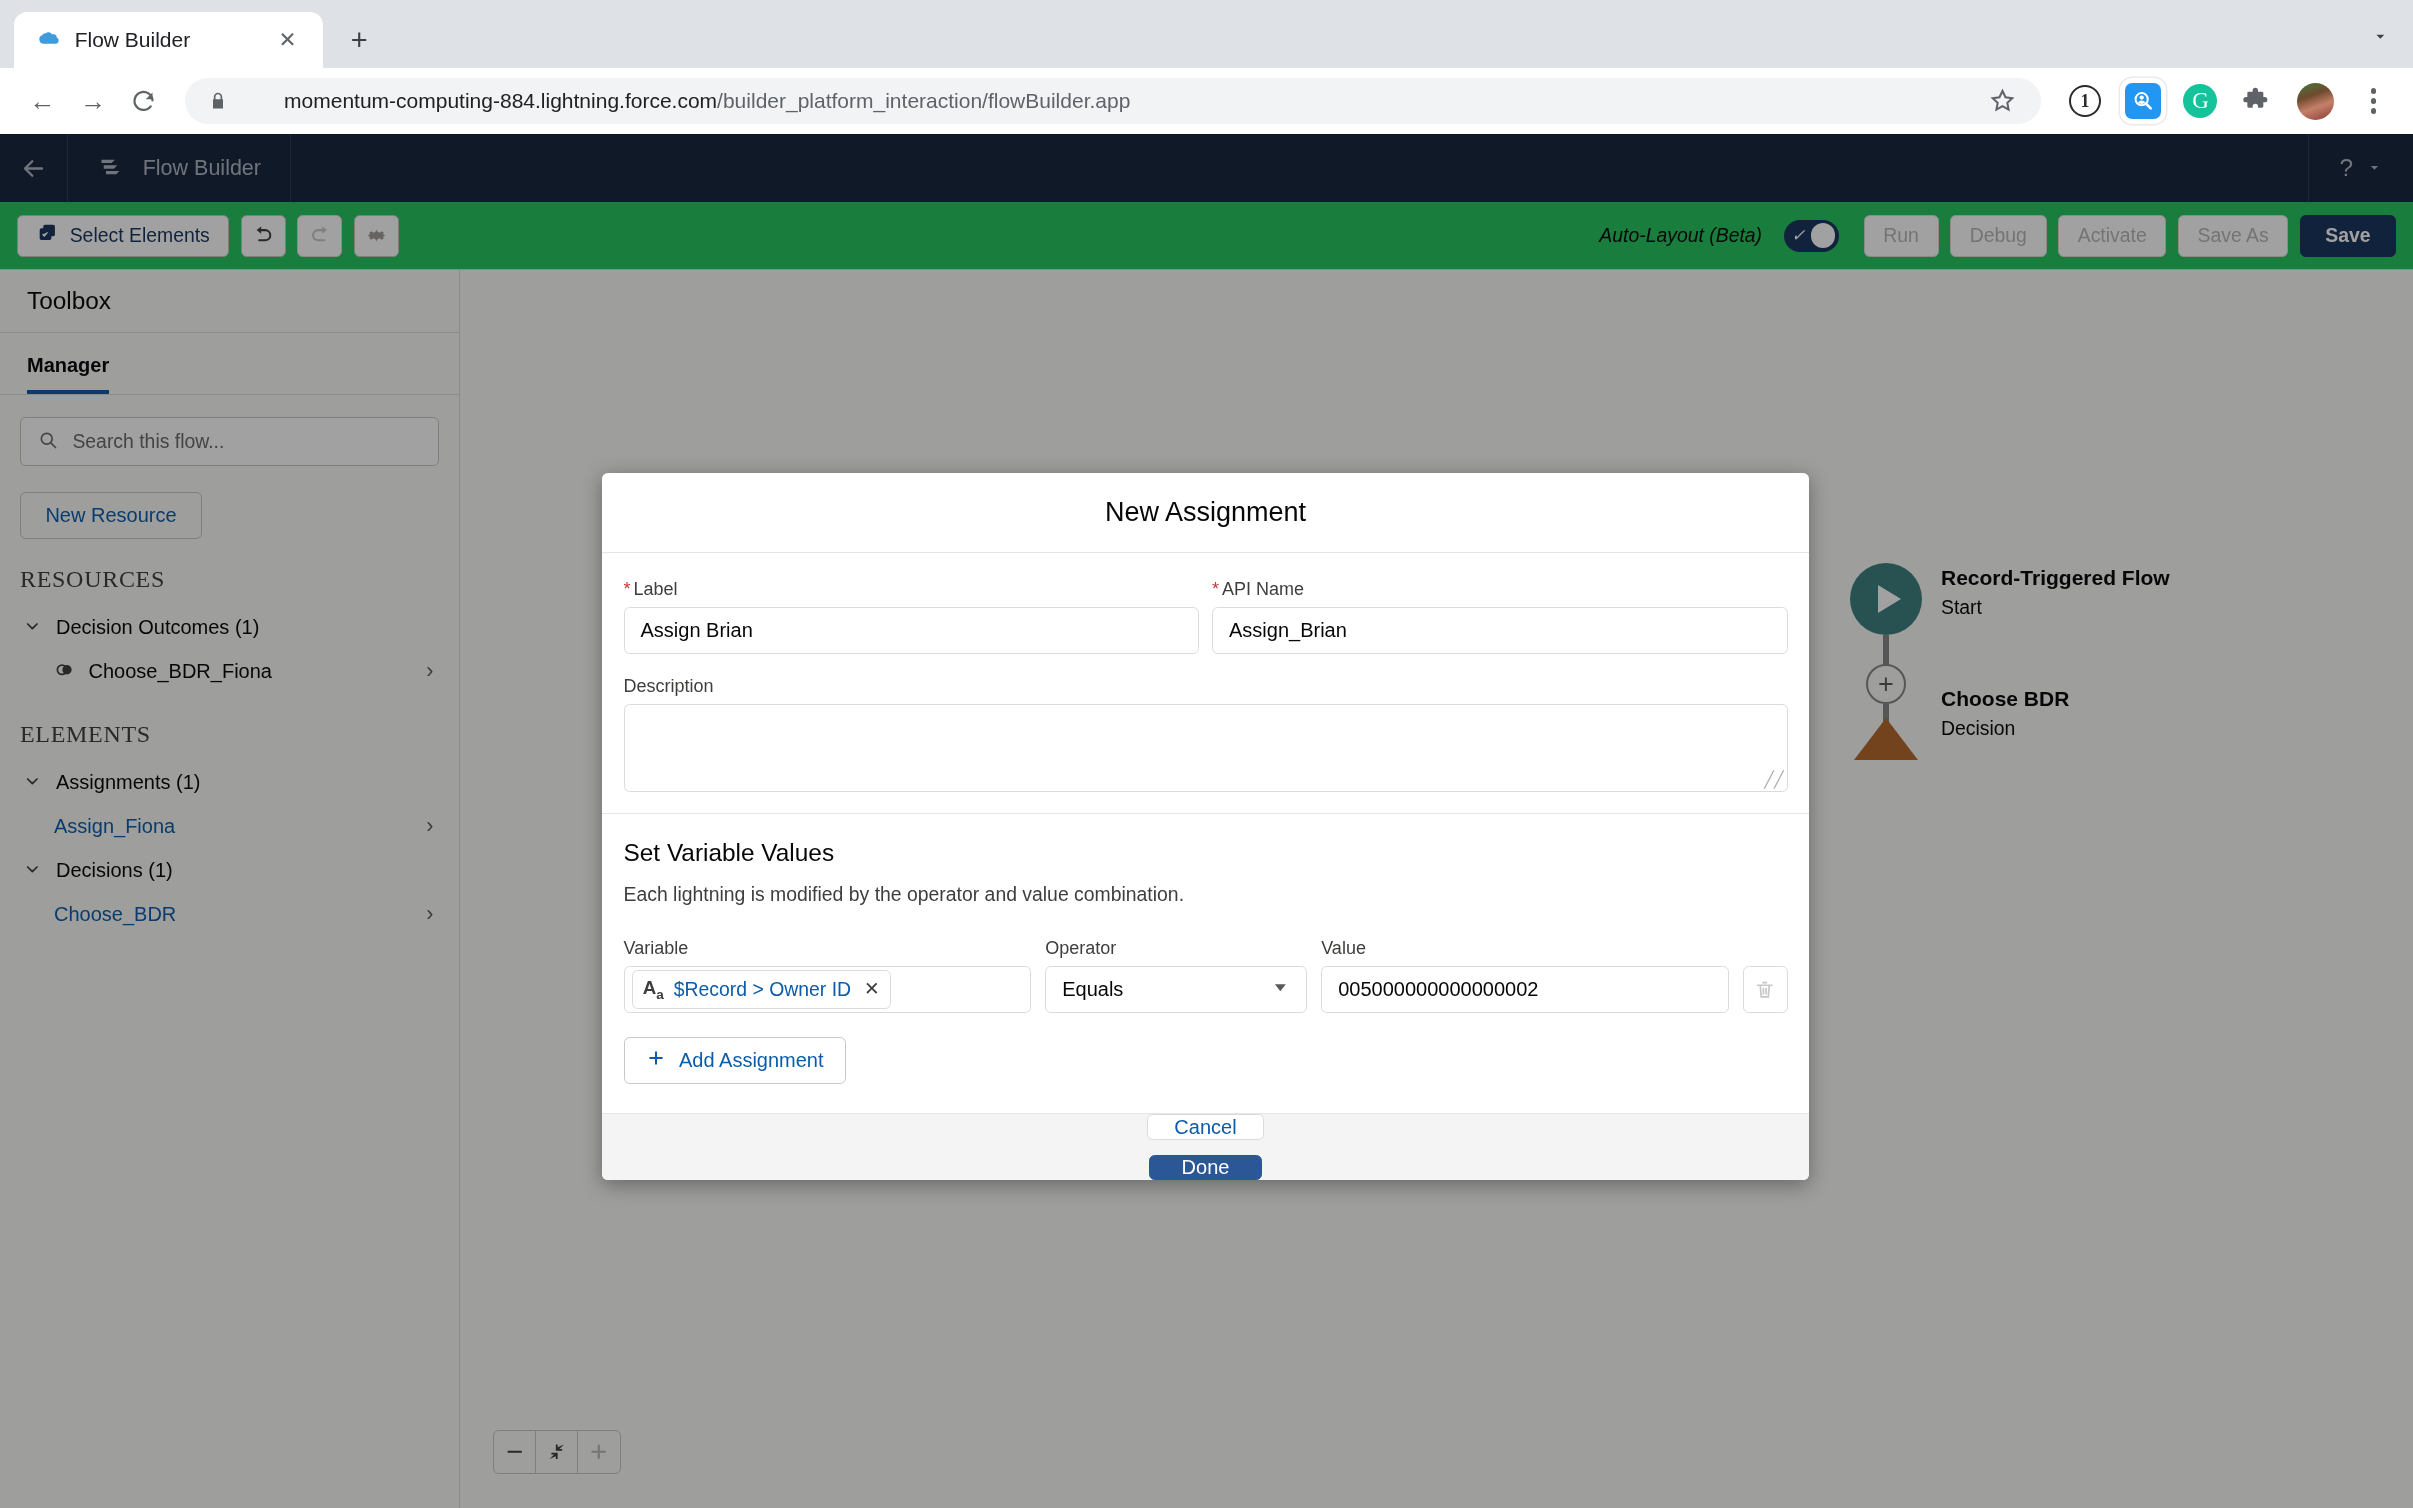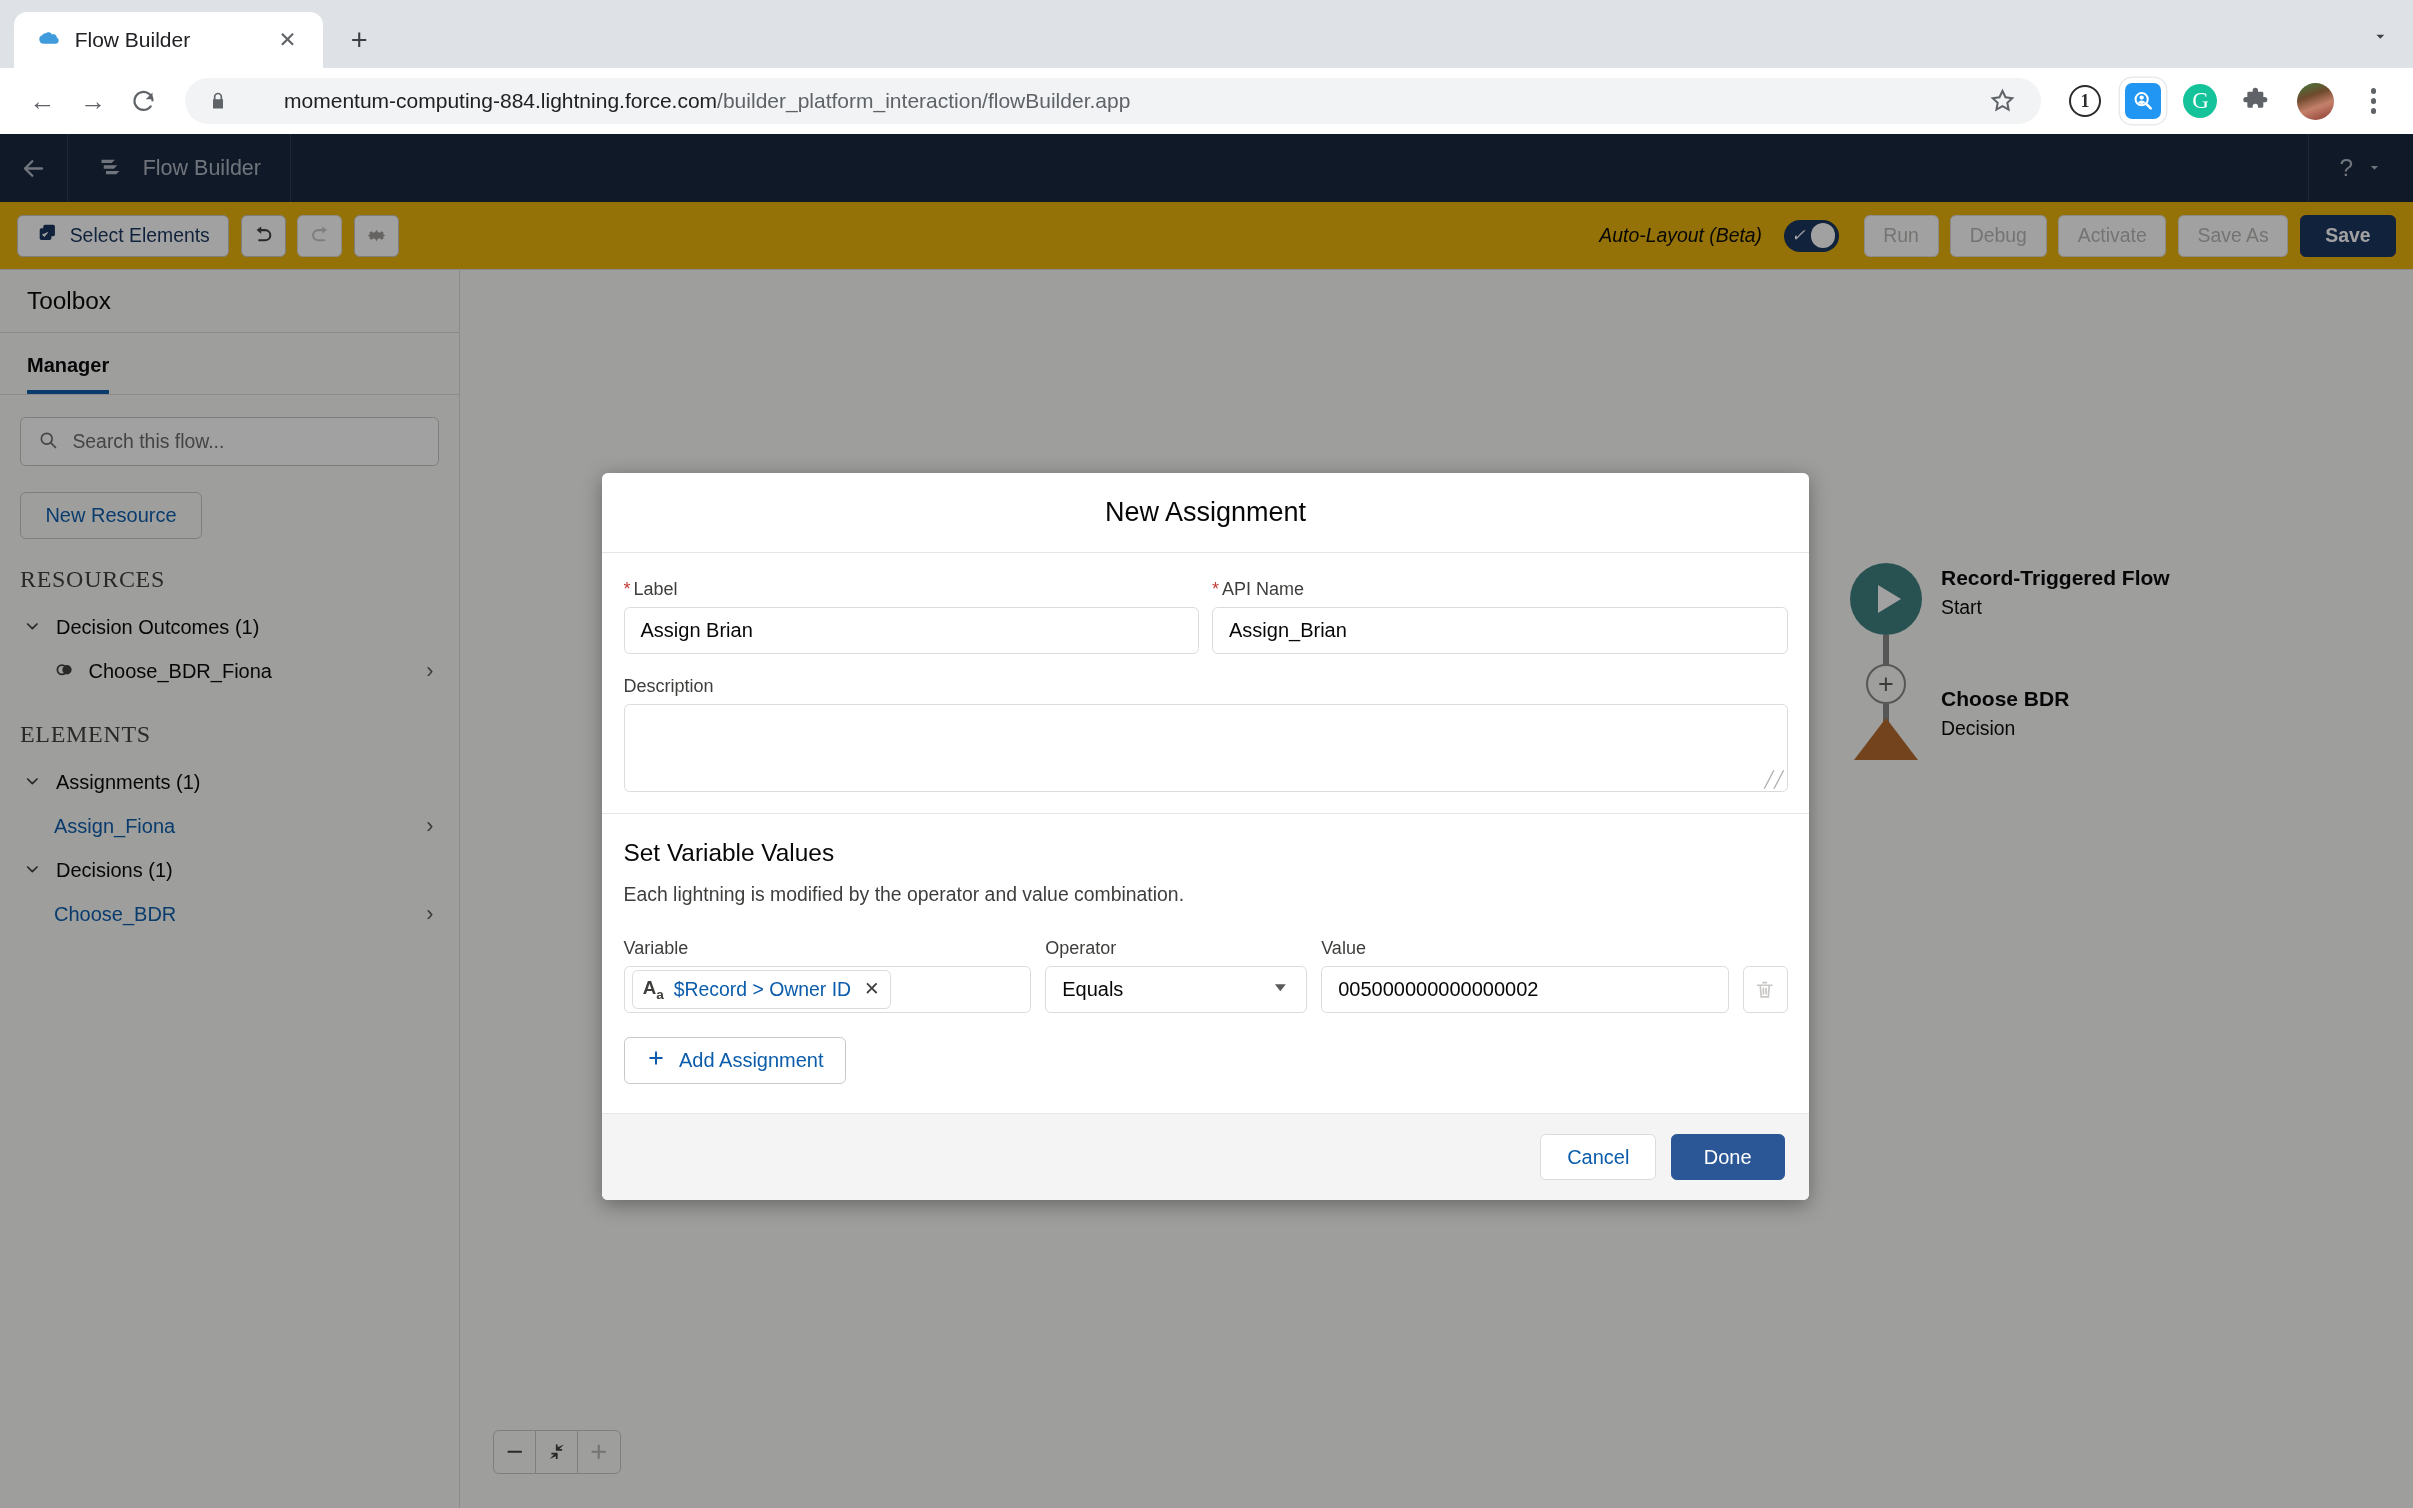--- a/index.html
+++ b/index.html
@@ -64,21 +64,21 @@
   .hdr-back { width: 68px; height: 68px; display: flex; align-items: center; justify-content: center;
               border-right: 1.4px solid #2b3a54; }
   .hdr-brand { display: flex; align-items: center; gap: 18.7px; padding: 0 29px; height: 68px;
                border-right: 1.4px solid #2b3a54; }
   .hdr-brand-label { font-size: 21.5px; color: #b0b7c3; }
   .hdr-right { margin-left: auto; display: flex; align-items: center; height: 68px;
                border-left: 1.4px solid #2b3a54; padding: 0 30px; gap: 13px; }
   .help-q { font-size: 24.4px; color: #b0b7c3; }
 
   .sub-toolbar {
-    height: 68px; background: #eab308; border-bottom: 1.4px solid #dddbda;
+    height: 68px; background: #22c55e; border-bottom: 1.4px solid #dddbda;
     display: flex; align-items: center; padding: 0 17px; gap: 11.5px;
   }
   .btn {
     height: 42px; border: 1.4px solid #c9c7c5; background: #fff; border-radius: 5.7px;
     display: inline-flex; align-items: center; justify-content: center;
     font-size: 19.4px; color: #0b5cab; padding: 0 18.7px; gap: 11.5px; white-space: nowrap;
   }
   .btn.icon-only { width: 45px; padding: 0; }
   .btn.disabled { color: #b9b7b5; border-color: #dddbda; background: #fff; }
   .btn.brand { background: #16325c; border-color: #16325c; color: #fff; padding: 0 24.4px; font-weight: bold; }
@@ -188,22 +188,22 @@
   .pill-text { font-size: 19.4px; color: #0b5cab; white-space: nowrap; }
   .pill-x { font-size: 18.7px; color: #3e3e3c; margin-left: 2.9px; }
   .select-input { height: 47px; border: 1.4px solid #dddbda; border-radius: 5.7px; background: #fff;
                   display: flex; align-items: center; padding: 0 16px; font-size: 20px; color: #080707; }
   .select-caret { margin-left: auto; color: #5a5a58; font-size: 16px; }
   .trash-btn { width: 45px; height: 47px; border: 1.4px solid #dddbda; border-radius: 5.7px;
                background: #fff; display: flex; align-items: center; justify-content: center; }
   .add-assign-btn { margin-top: 24.4px; height: 47px; border: 1.4px solid #c9c7c5; border-radius: 5.7px;
                     background: #fff; display: inline-flex; align-items: center; gap: 13px;
                     padding: 0 21.5px; font-size: 20px; color: #0b5cab; }
-  .modal-footer { margin-top: 29px; height: 87px; background: #f4f4f4; border-top: 1.4px solid #e5e5e5;
-                  display: flex; align-items: center; justify-content: flex-end; gap: 14.4px; padding: 0 24.4px; }
+  .modal-footer { margin-top: 29px; height: 67px; background: #f4f4f4; border-top: 1.4px solid #e5e5e5;
+                  display: flex; align-items: center; justify-content: flex-end; gap: 14.4px; padding: 0 24.4px; flex-direction: column; }
   .btn-cancel { height: 46px; border: 1.4px solid #dddbda; border-radius: 5.7px; background: #fff;
                 padding: 0 26px; font-size: 20px; color: #0b5cab; display: flex; align-items: center; }
   .btn-done { height: 46px; border: 1.4px solid #2b5797; border-radius: 5.7px; background: #2b5797;
               padding: 0 32px; font-size: 20px; color: #fff; display: flex; align-items: center; }
 </style>
 </head>
 <body>
 
 <div class="browser-chrome">
 

